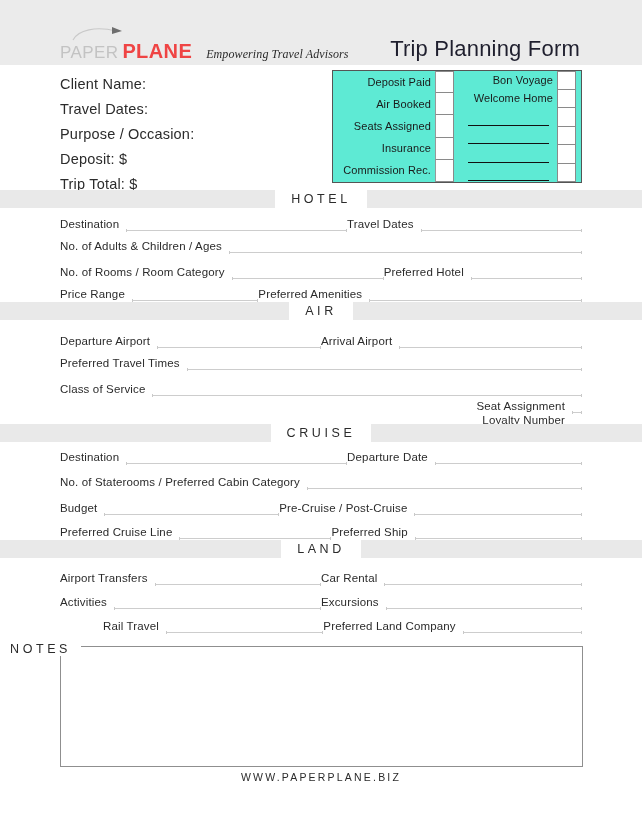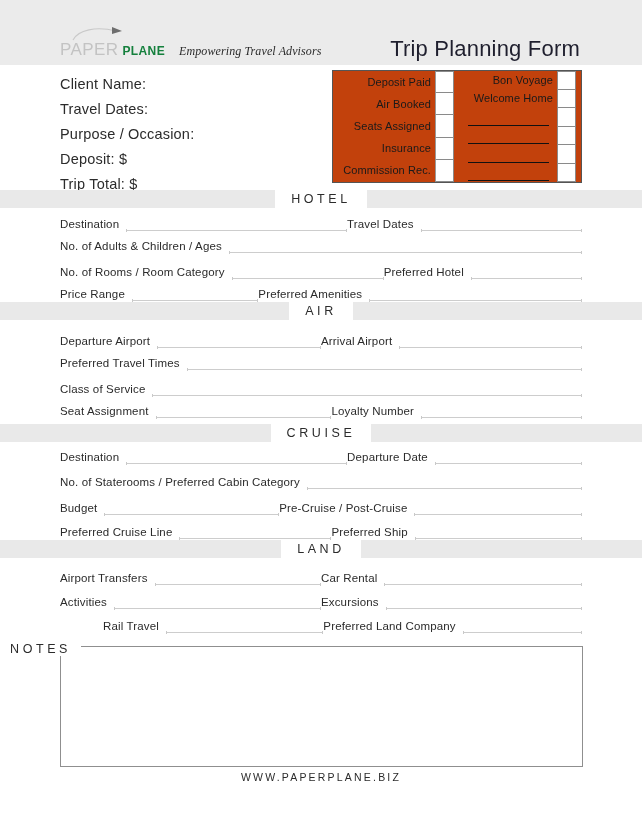--- a/index.html
+++ b/index.html
@@ -33,23 +33,23 @@
     width: 64px; height: 14px;
     pointer-events: none;
   }
   .logo-paper {
     font-size: 17px;
     letter-spacing: 0.4px;
     color: #c3c3c3;
     font-weight: 400;
   }
   .logo-plane {
-    font-size: 12px;
+    font-size: 20px;
     letter-spacing: 0.4px;
-    color: #15803d;
+    color: #ef4444;
     font-weight: 700;
     margin-left: 4px;
   }
   .logo-tag {
     margin-left: 14px;
     font-family: "Liberation Serif", serif;
     font-style: italic;
     font-size: 12px;
     color: #2b2b2b;
     letter-spacing: 0.1px;
@@ -78,21 +78,21 @@
     letter-spacing: 0.2px;
     white-space: nowrap;
   }
 
   
   .checklist {
     position: absolute;
     left: 332px; top: 70px;
     width: 250px; height: 113px;
     border: 1px solid #555;
-    background: #c2410c;
+    background: #5eead4;
     display: flex;
   }
   .cl-col {
     display: flex;
     flex-direction: column;
     height: 100%;
   }
   .cl-col.left { width: 125px; }
   .cl-col.right { width: 123px; }
   .cl-row {
@@ -378,21 +378,21 @@
         <span class="fld-label">Preferred Travel Times</span>
         <span class="fld-line"></span>
       </div>
     </div>
     <div class="frow" style="top: 378px;">
       <div class="fld" style="flex: 52 1 0px;">
         <span class="fld-label">Class of Service</span>
         <span class="fld-line"></span>
       </div>
     </div>
-    <div class="frow" style="top: 400px;">
+    <div class="frow" style="top: 400px; flex-direction: column;">
       <div class="fld" style="flex: 52 1 0px;">
         <span class="fld-label">Seat Assignment</span>
         <span class="fld-line"></span>
       </div>
       <div class="fld" style="flex: 48 1 0px;">
         <span class="fld-label">Loyalty Number</span>
         <span class="fld-line"></span>
       </div>
     </div>
     <div class="sec-bar" style="top: 424px;">

